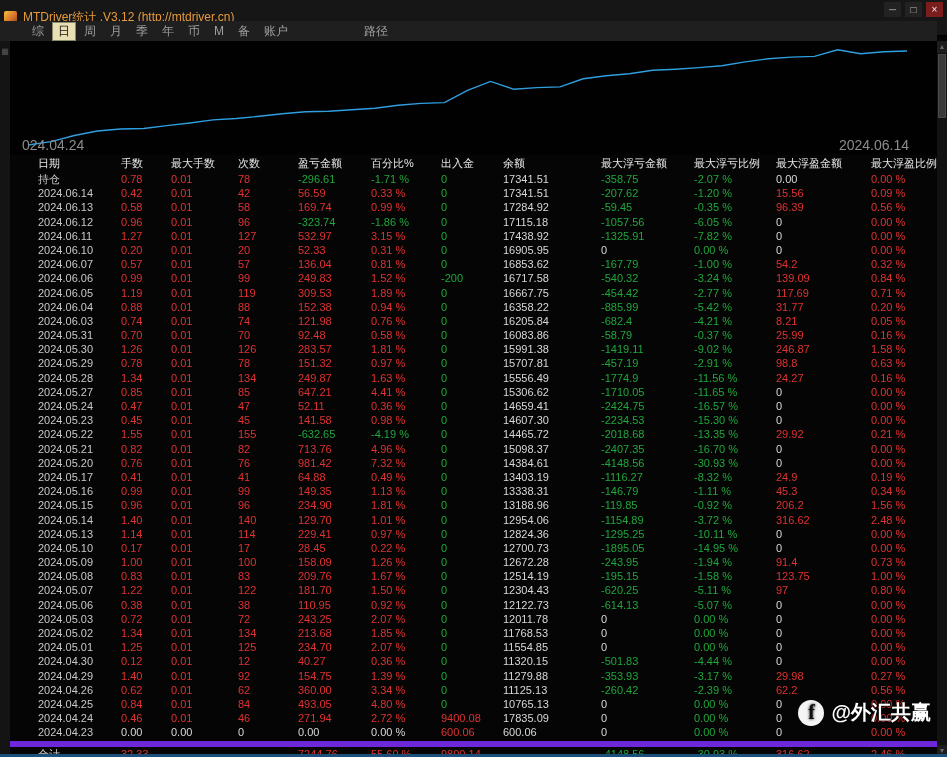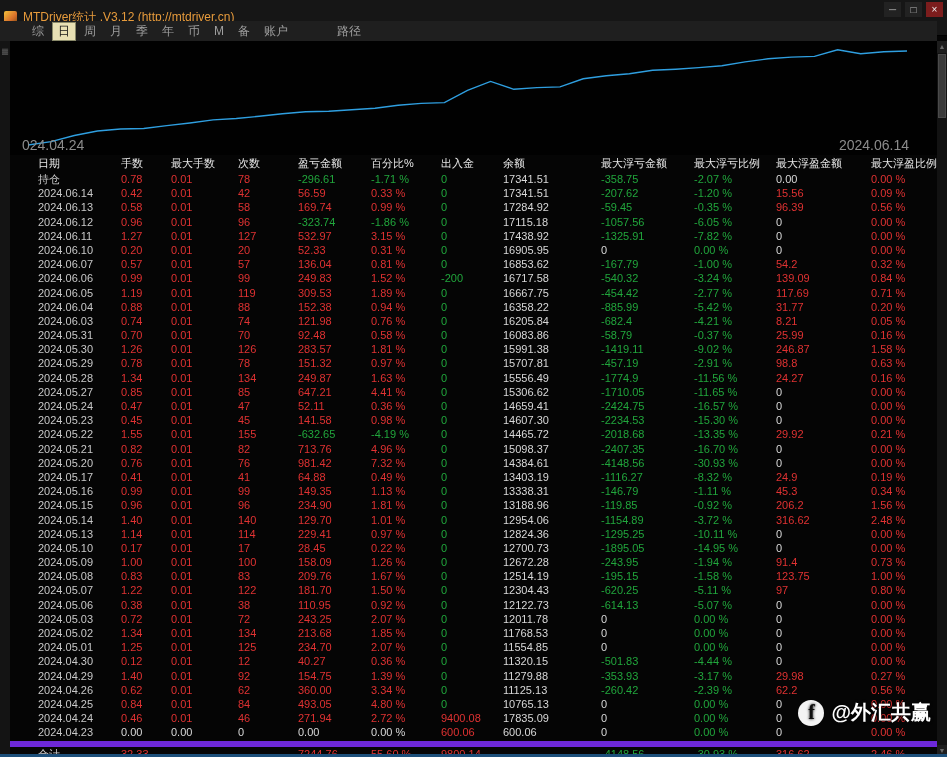--- a/index.html
+++ b/index.html
@@ -19,21 +19,21 @@
   .win-controls{position:absolute; right:4px; top:2px; display:flex; gap:4px;}
   .win-btn{width:17px; height:15px; color:#b9b9b9; font-size:10px; line-height:15px;
            text-align:center; background:#222; cursor:default;}
   .win-btn.close{background:#7c1d1d; color:#eee;}
 
   
   .menubar{position:absolute; top:21px; left:0; right:10px; height:20px; background:#1f1f1f;
            display:flex; align-items:center; padding-left:26px; font-size:12px; color:#9f9f9f;}
   .menu-item{padding:1px 6px; margin-right:2px; white-space:nowrap; cursor:default;}
   .menu-item.selected{background:#e8e0b4; color:#151515; border:1px solid #8a8a6a; padding:0 5px;}
-  .menu-path{margin-left:35px;}
+  .menu-path{margin-left:62px;}
 
   
   .left-strip{position:absolute; left:0; top:41px; bottom:0; width:10px; background:#141414;}
   .left-strip .mini-icon{display:block; color:#5d5d5d; font-size:8px; text-align:center; margin-top:6px;}
 
   
   .chart-panel{position:absolute; left:10px; top:41px; width:927px; height:114px; background:#010101;}
   .chart-panel svg{display:block;}
   .chart-label{position:absolute; bottom:2px; color:#8c8c8c; font-size:14px;}
   .chart-label.left{left:12px;}

